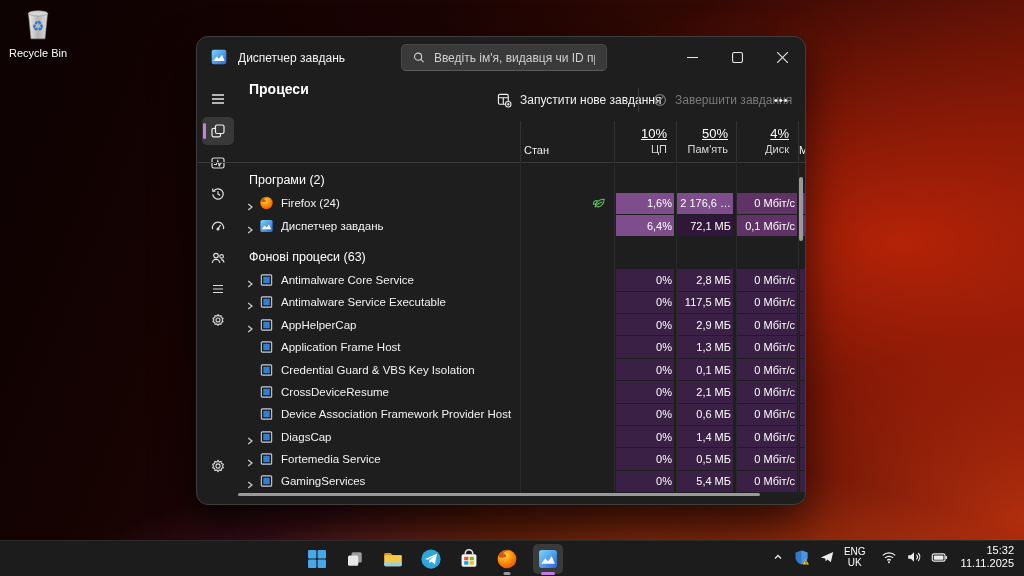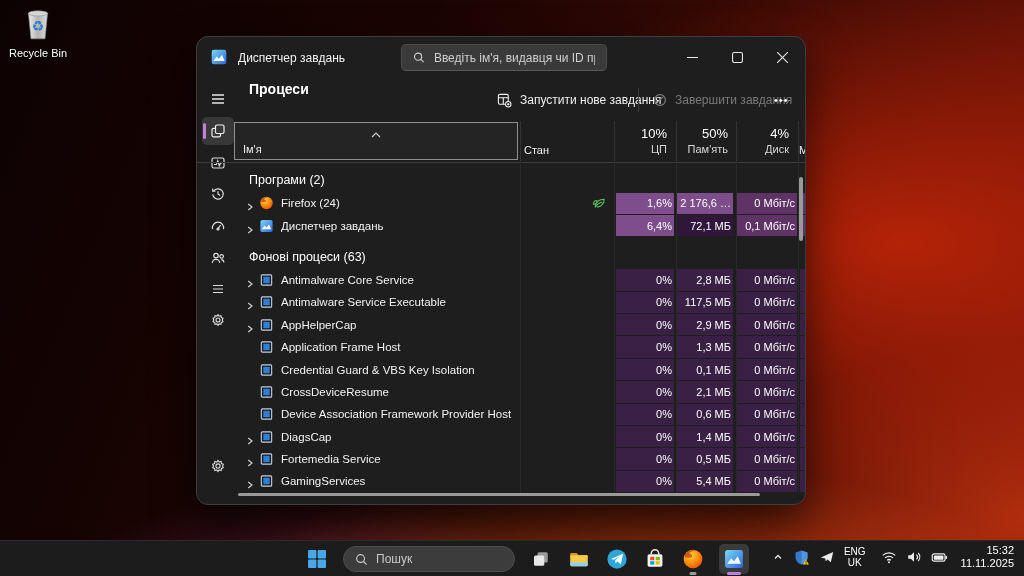--- a/index.html
+++ b/index.html
@@ -34,21 +34,21 @@
   .tbtn.disabled{color:#7a7a7a;}
   .tdivider{position:absolute;left:441px;top:51px;width:1px;height:24px;background:#3c3c3c;}
   
   .colhead{position:absolute;left:0;top:84px;right:0;height:41px;border-bottom:1px solid #3a3a3a;}
   .vl{position:absolute;top:0;bottom:0;width:1px;background:#323232;}
   .namehead{position:absolute;left:37px;top:1px;width:284px;height:38px;border:1px solid #8f8f8f;background:#242424;box-sizing:border-box;}
   .namehead .caret{position:absolute;left:50%;top:1px;transform:translateX(-50%);}
   .namehead .nlbl{position:absolute;left:8px;bottom:4px;font-size:11px;color:#f0f0f0;}
   .statushead{position:absolute;left:327px;bottom:6px;font-size:11px;color:#f0f0f0;}
   .numhead{position:absolute;top:5px;text-align:right;}
-  .numhead .pct{font-size:13px;color:#fff;line-height:16px;}
+  .numhead .pct{font-size:13px;color:#fff;line-height:16px;text-decoration:underline;}
   .numhead .nl{font-size:11px;color:#d8d8d8;line-height:14px;}
   .parthead{position:absolute;left:602px;width:8px;bottom:6px;overflow:hidden;font-size:11px;color:#f0f0f0;}
   
   .rows{position:absolute;left:0;top:125px;right:0;height:331px;overflow:hidden;padding-top:6px;box-sizing:border-box;}
   .rows .vl{background:#292929;}
   .grp{position:relative;height:24px;line-height:24px;padding-left:52px;font-size:12.5px;color:#fff;}
   .grp.m{margin-top:8px;}
   .prow{position:relative;height:22.4px;}
   .chev{position:absolute;left:48px;top:50%;transform:translateY(-50%);width:10px;height:10px;}
   .picon{position:absolute;left:62px;top:50%;transform:translateY(-50%);width:15px;height:15px;}
@@ -250,26 +250,20 @@
     <div class="tbtn" style="left:571px;letter-spacing:1px;font-size:11px">
       <span>•••</span>
     </div>
 
     <div class="colhead">
       <span class="vl" style="left:323px"></span>
         <span class="vl" style="left:417px"></span>
         <span class="vl" style="left:479px"></span>
         <span class="vl" style="left:539px"></span>
         <span class="vl" style="left:601px"></span>
-      <div class="namehead">
-        <span class="caret"><svg width="10" height="6" viewBox="0 0 10 6">
-              <polyline points="1,5 5,1 9,5" fill="none" stroke="#cfcfcf" stroke-width="1.1"></polyline>
-            </svg></span>
-        <span class="nlbl">Ім'я</span>
-      </div>
       <span class="statushead">Стан</span>
       <div class="numhead" style="left:417px;width:53px">
         <div class="pct">10%</div>
         <div class="nl">ЦП</div>
       </div>
       <div class="numhead" style="left:479px;width:52px">
         <div class="pct">50%</div>
         <div class="nl">Пам'ять</div>
       </div>
       <div class="numhead" style="left:539px;width:53px">
@@ -475,27 +469,20 @@
     <div class="tb-center">
       <div class="tapp">
         <svg width="20" height="20" viewBox="0 0 20 20">
             <g fill="#47a7e8">
               <rect x="1" y="1" width="8.4" height="8.4" rx="1"></rect>
               <rect x="10.6" y="1" width="8.4" height="8.4" rx="1"></rect>
               <rect x="1" y="10.6" width="8.4" height="8.4" rx="1"></rect>
               <rect x="10.6" y="10.6" width="8.4" height="8.4" rx="1"></rect>
             </g>
           </svg>
-      </div>
-      <div class="tsearch">
-        <svg width="13" height="13" viewBox="0 0 14 14">
-            <circle cx="6" cy="6" r="4.2" fill="none" stroke="#c9c9c9" stroke-width="1.3"></circle>
-            <line x1="9.2" y1="9.2" x2="12.5" y2="12.5" stroke="#c9c9c9" stroke-width="1.3"></line>
-          </svg>
-        <span class="ph">Пошук</span>
       </div>
       <div class="tapp">
         <svg width="20" height="20" viewBox="0 0 16 16">
             <rect x="5.2" y="2.6" width="8.2" height="8.2" rx="1.2" fill="#9b9b9b"></rect>
             <rect x="2.4" y="5.2" width="8.2" height="8.2" rx="1.2" fill="#e8e8e8"></rect>
           </svg>
       </div>
       <div class="tapp">
         <svg width="22" height="22" viewBox="0 0 16 16">
             <path d="M1.6 4.6 a1 1 0 0 1 1 -1 h3.6 l1.5 1.5 h5.7 a1 1 0 0 1 1 1 v.7 H1.6 Z" fill="#d9971e"></path>

